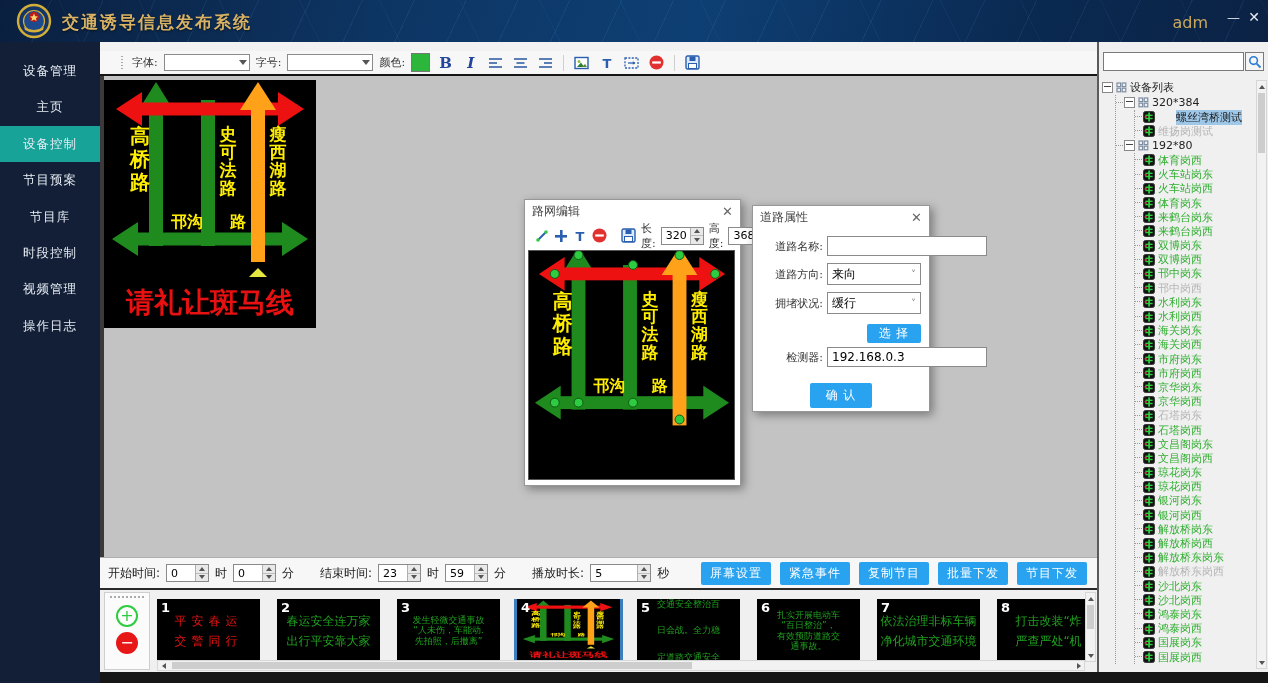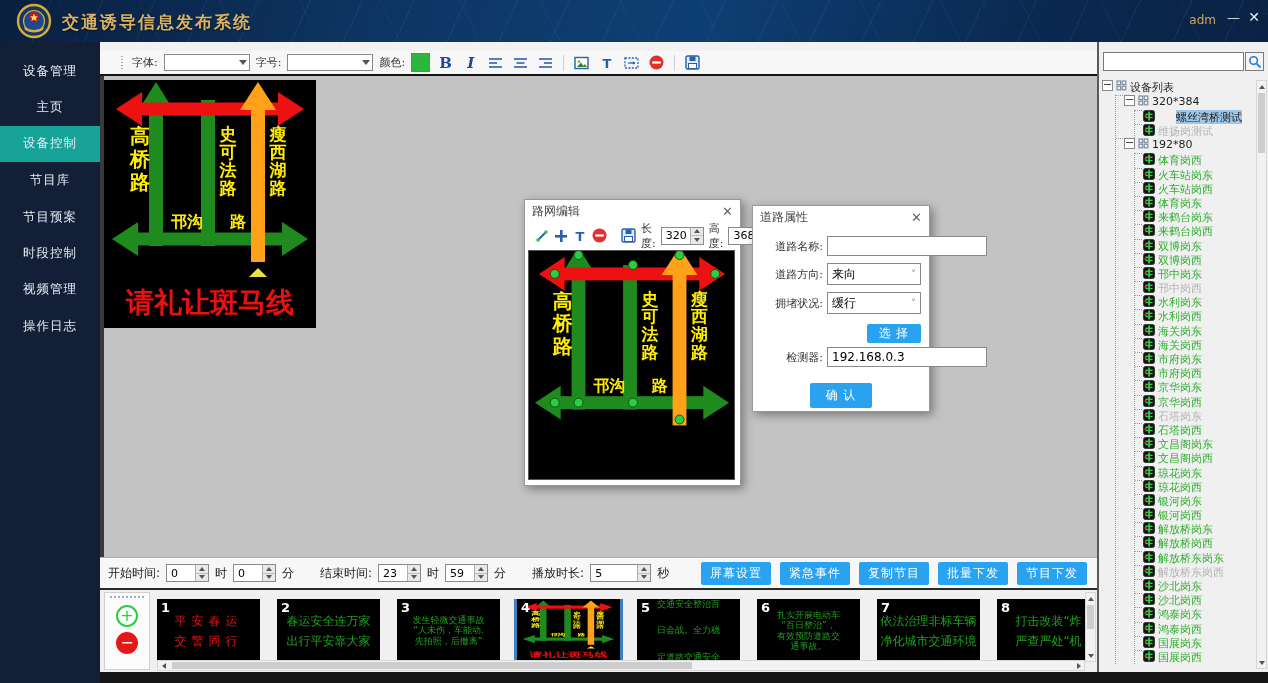--- a/index.html
+++ b/index.html
@@ -8,27 +8,27 @@
        -webkit-font-smoothing:antialiased;}
   
   #header{position:absolute;left:0;top:0;width:1268px;height:42px;
     background:linear-gradient(100deg,#0a1f3f 0%,#0d3563 30%,#0e3f74 55%,#0a2a52 80%,#0b2244 100%);overflow:hidden;}
   #header::before{content:"";position:absolute;inset:0;opacity:.5;
     background:
       repeating-linear-gradient(115deg,transparent 0 46px,rgba(96,160,230,.22) 46px 47px),
       repeating-linear-gradient(64deg,transparent 0 71px,rgba(70,130,200,.18) 71px 72px);}
   #badge{position:absolute;left:16px;top:3px;width:36px;height:36px;}
   #app-title{position:absolute;left:62px;top:11px;font-size:17px;font-weight:bold;color:#d9b264;letter-spacing:2px;text-shadow:0 1px 2px rgba(0,0,0,.6);}
-  #user-name{position:absolute;right:52px;top:13px;font-size:12px;color:#caa85e;}
+  #user-name{position:absolute;right:60px;top:13px;font-size:16px;color:#caa85e;}
   #min-btn{position:absolute;right:28px;top:10px;color:#dfe6ee;font-size:13px;cursor:pointer;}
   #close-btn{position:absolute;right:8px;top:9px;color:#e8edf3;font-size:14px;cursor:pointer;}
   
   #sidebar{position:absolute;left:0;top:42px;width:100px;height:641px;background:#121f36;padding-top:11px;box-sizing:border-box;}
   .menu-item{height:36.4px;line-height:36.4px;text-align:center;color:#e7edf5;font-size:12.5px;letter-spacing:1px;cursor:pointer;}
-  .menu-item.active{background:#17a398;font-family:Liberation Mono, monospace;}
+  .menu-item.active{background:#17a398;}
   
   #main{position:absolute;left:100px;top:42px;width:997px;height:630px;background:#f2f2f2;}
   #main-toolbar{position:absolute;left:0;top:9px;width:100%;height:23px;background:#f7f7f7;display:flex;align-items:center;gap:6px;padding-left:20px;box-sizing:border-box;}
   .grip{width:4px;height:15px;background-image:radial-gradient(#a8a8a8 1px,transparent 1.1px);background-size:4px 3px;margin-right:2px;}
   .tb-label{font-size:11px;color:#333;}
   .combo{width:86px;height:17px;border:1px solid #8a8a8a;background:#fff;display:flex;align-items:center;justify-content:flex-end;padding-right:2px;box-sizing:border-box;}
   .combo-arrow{width:0;height:0;border-left:4px solid transparent;border-right:4px solid transparent;border-top:5px solid #555;}
   .swatch{width:17px;height:17px;background:#2db63c;border:1px solid #777;}
   .tb-icon{width:19px;height:19px;display:flex;align-items:center;justify-content:center;cursor:pointer;}
   .tb-b{color:#24459c;font-weight:bold;font-size:15px;font-family:"DejaVu Serif","Liberation Serif",serif;}
@@ -83,21 +83,21 @@
   .sb-arrow{position:absolute;display:flex;align-items:center;justify-content:center;}
   #ps-hscroll{left:57px;bottom:1px;height:11px;width:928px;}
   #ps-vscroll{right:1px;top:2px;width:11px;height:70px;}
   
   #bottom-strip{position:absolute;left:100px;top:672px;width:1168px;height:11px;background:#161616;}
   
   #right-panel{position:absolute;left:1097px;top:42px;width:171px;height:630px;background:#f0f0f0;border-left:2px solid #5a5a5a;box-sizing:border-box;}
   #search-input{position:absolute;left:4px;top:10px;width:141px;height:19px;border:1px solid #7a7a7a;background:#fff;box-sizing:border-box;font-size:11px;padding:0 4px;font-family:inherit;}
   #search-btn{position:absolute;right:4px;top:10px;width:19px;height:19px;border:1px solid #7a7a7a;background:#f5f5f5;display:flex;align-items:center;justify-content:center;cursor:pointer;box-sizing:border-box;}
   #device-tree{position:absolute;left:3px;top:38px;right:13px;bottom:3px;overflow:hidden;font-size:11px;color:#222;}
-  .tree-row{display:flex;height:15px;white-space:nowrap;cursor:pointer;}
+  .tree-row{display:flex;align-items:center;height:15px;white-space:nowrap;cursor:pointer;}
   .tree-row.leaf{height:14.2px;}
   .expander{width:9px;height:9px;border:1px solid #898989;background:#fff;position:relative;flex:none;margin-right:3px;}
   .expander::after{content:"";position:absolute;left:1px;right:1px;top:3px;height:1px;background:#444;}
   .stub{width:7px;height:1px;border-top:1px dotted #9a9a9a;flex:none;margin-right:1px;}
   .wrap{margin-left:13px;border-left:1px dotted #9a9a9a;}
   .t-ico{flex:none;margin-right:3px;display:flex;}
   .t-on{color:#2fae2f;}
   .t-off{color:#b4b4b4;}
   .t-sel{background:#9ec7e8;color:#1c1c1c;margin-left:18px;}
   .t-grp{color:#222;}
@@ -155,22 +155,22 @@
     <div id="app-title">交通诱导信息发布系统</div>
     <div id="user-name">adm</div>
     <div id="min-btn">—</div>
     <div id="close-btn">✕</div>
   </div>
 
   <div id="sidebar">
       <div class="menu-item">设备管理</div>
       <div class="menu-item">主页</div>
       <div class="menu-item active">设备控制</div>
+      <div class="menu-item">节目预案</div>
       <div class="menu-item">节目库</div>
-      <div class="menu-item">节目预案</div>
       <div class="menu-item">时段控制</div>
       <div class="menu-item">视频管理</div>
       <div class="menu-item">操作日志</div>
     </div>
 
   <div id="main">
 
     <div id="main-toolbar">
       <span class="grip"></span>
       <span class="tb-label">字体:</span>

